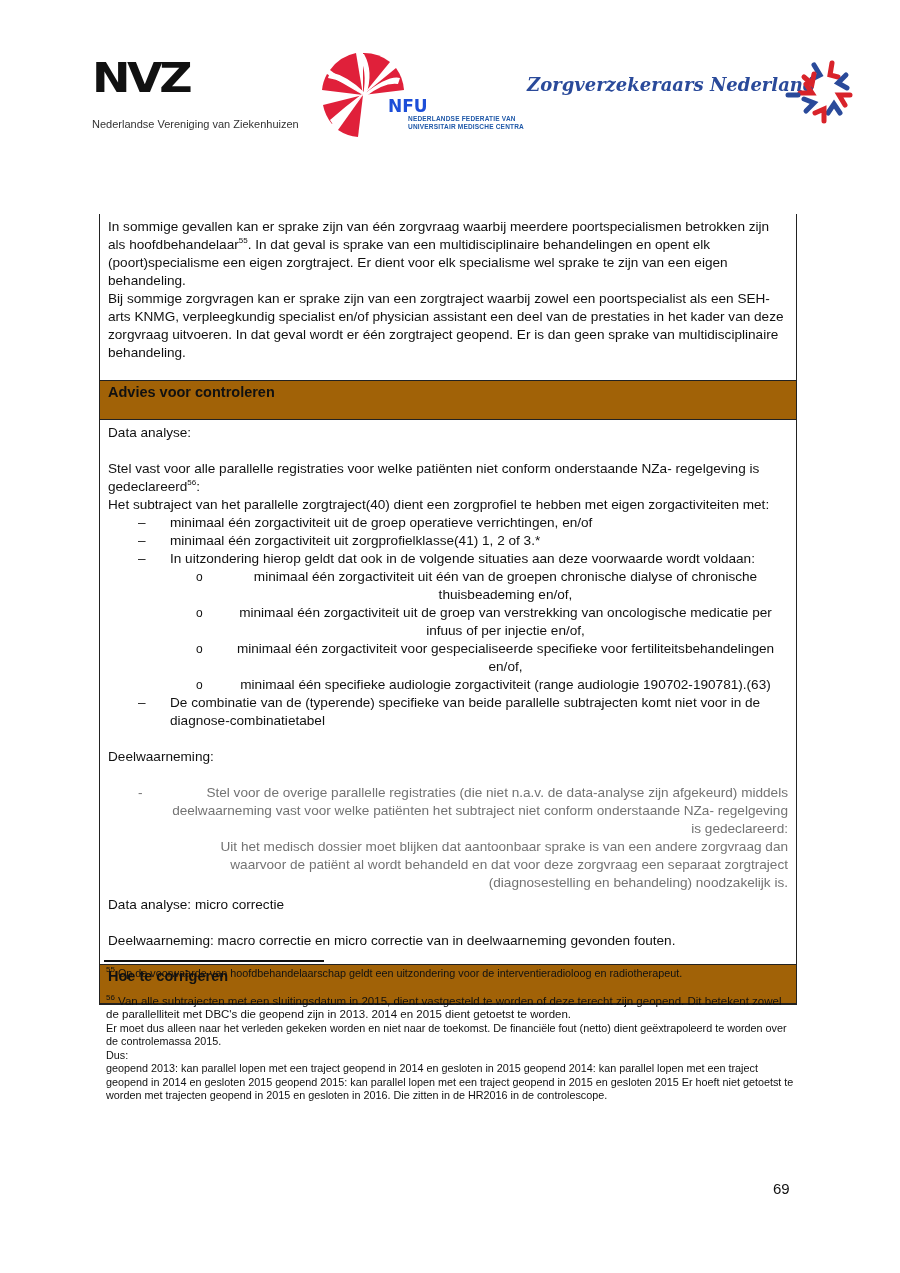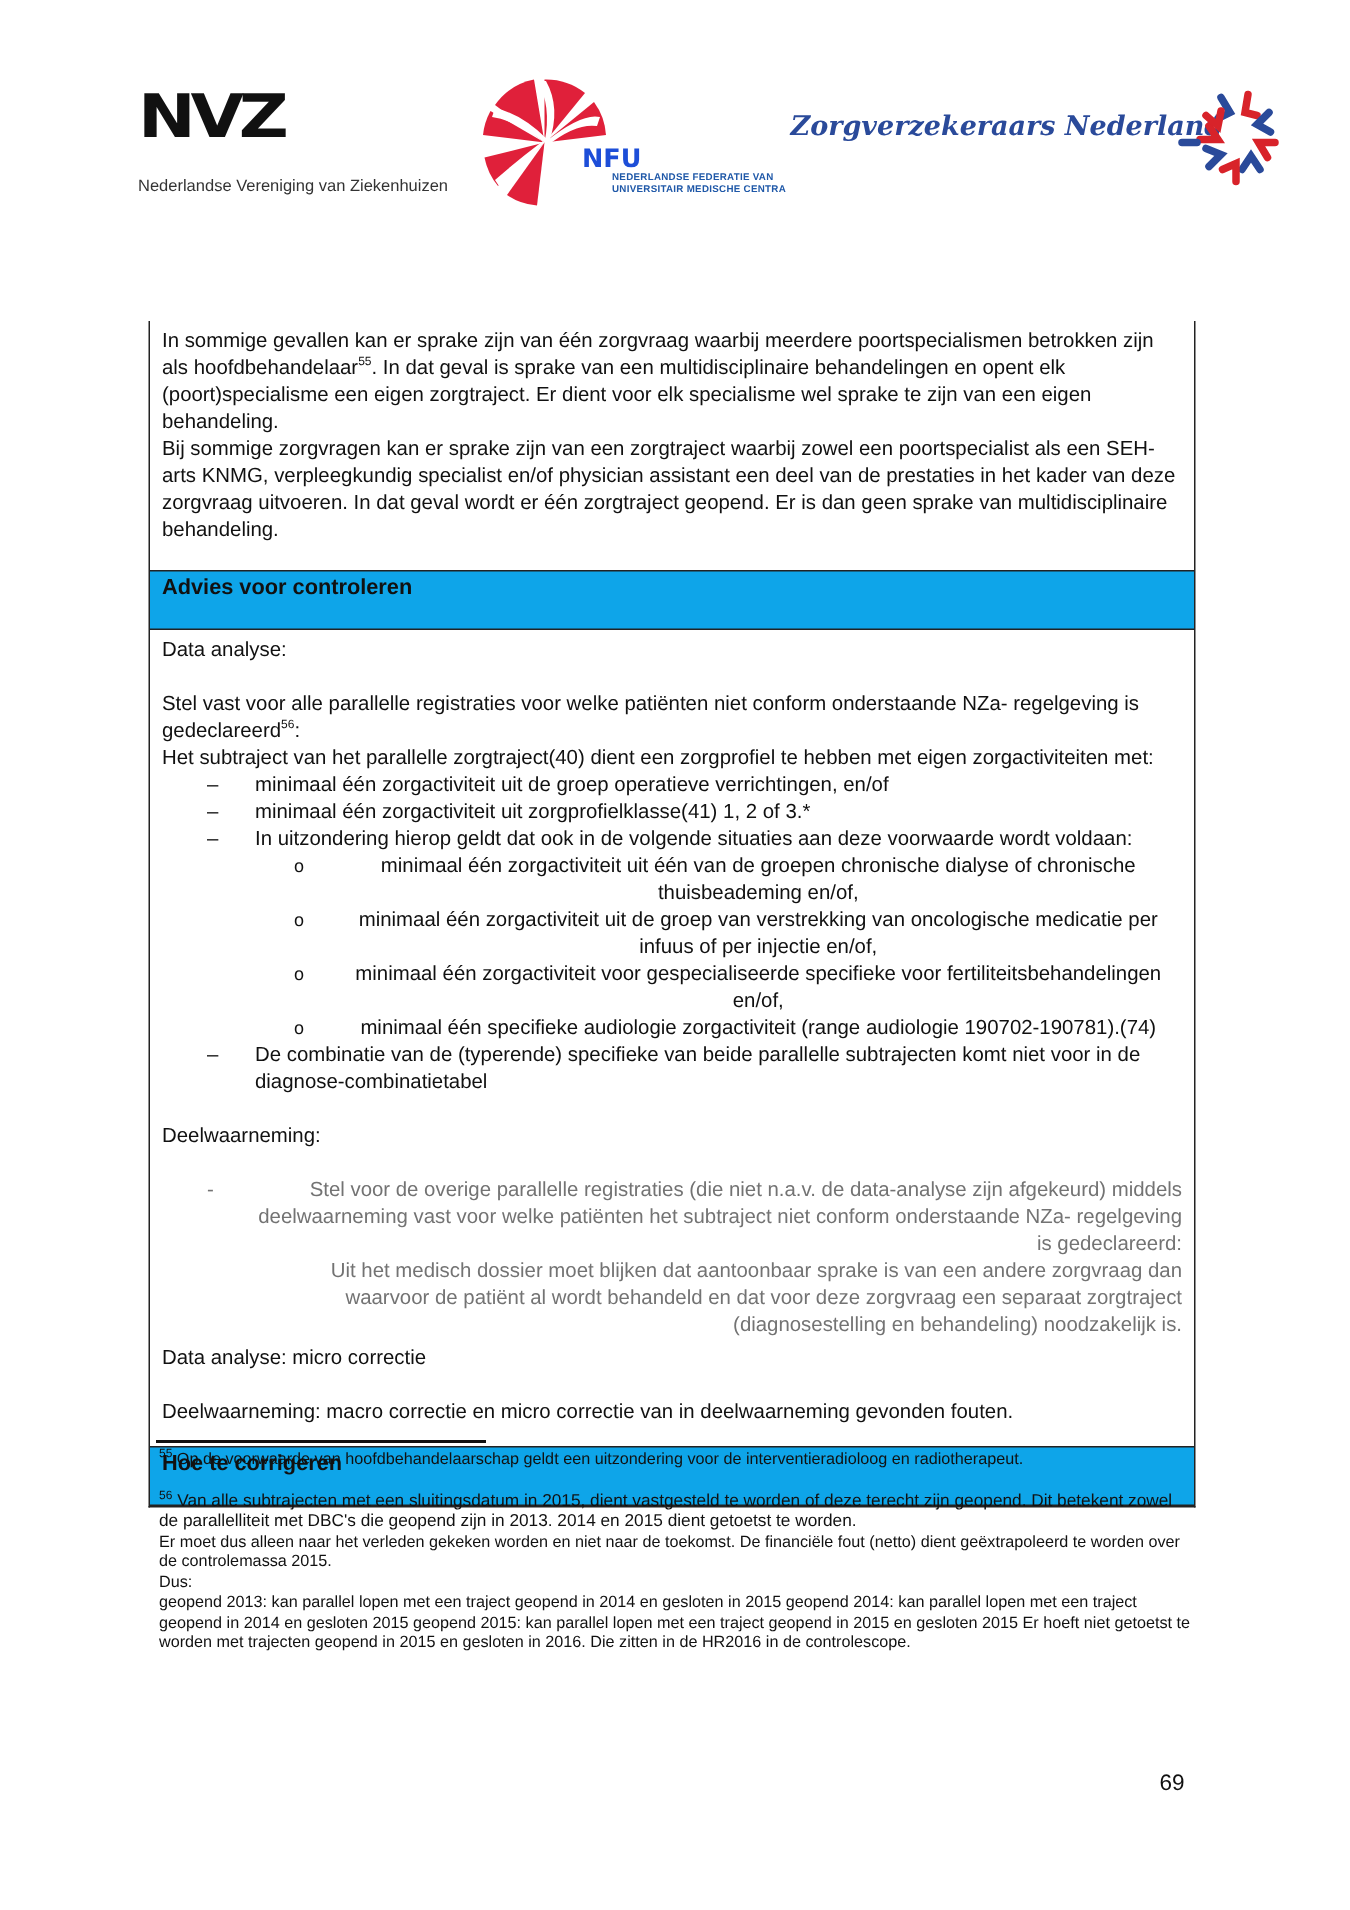--- a/index.html
+++ b/index.html
@@ -13,21 +13,21 @@
   .logo-nvz .sub { margin-top: 20px; font-size: 11px; color: #333; white-space: nowrap; text-align: center; }
   .logo-nfu { position: absolute; left: 318px; top: 50px; width: 200px; height: 90px; }
   .logo-nfu .nfu-text { position: absolute; left: 70px; top: 46px; font-family: "DejaVu Sans", sans-serif; font-weight: bold; font-size: 17px; color: #1d4ed8; }
   .logo-nfu .nfu-sub { position: absolute; left: 90px; top: 65px; font-size: 6.5px; font-weight: bold; color: #1f58a8; line-height: 8px; white-space: nowrap; letter-spacing: 0.2px; }
   .logo-zn { position: absolute; left: 527px; top: 74px; font-family: "DejaVu Serif", serif; font-style: italic; font-weight: bold; font-size: 18px; color: #2a4a9a; white-space: nowrap; }
   .logo-zn-mark { position: absolute; left: 784px; top: 55px; width: 80px; height: 75px; }
 
   
   .table { position: absolute; left: 99px; top: 214px; width: 696px; border-left: 1.5px solid #222; border-right: 1.5px solid #222; border-bottom: 1.5px solid #222; font-size: 13.6px; line-height: 18px; }
   .cell { padding: 4px 8px 6px 8px; }
-  .head { background: #0ea5e9; border-top: 1.5px solid #222; border-bottom: 1.5px solid #222; font-weight: bold; font-size: 14.5px; height: 30px; padding-top: 2px; }
+  .head { background: #a16207; border-top: 1.5px solid #222; border-bottom: 1.5px solid #222; font-weight: bold; font-size: 14.5px; height: 30px; padding-top: 2px; }
   .intro { padding-top: 4px; padding-bottom: 18px; }
   p { margin: 0; }
   .gap { height: 18px; }
   .dash-list { list-style: none; margin: 0; padding: 0 0 0 30px; }
   .dash-list > li { position: relative; padding-left: 32px; }
   .dash-list > li::before { content: "–"; position: absolute; left: 0; top: 0; }
   .o-list { list-style: none; margin: 0; padding: 0 0 0 26px; text-align: center; }
   .o-list > li { position: relative; padding-left: 27px; }
   .o-list > li::before { content: "o"; position: absolute; left: 0; top: 0; font-size: 12px; }
   .red { color: #737373; text-align: right; }
@@ -106,21 +106,21 @@
     <p>Het subtraject van het parallelle zorgtraject(40) dient een zorgprofiel te hebben met eigen zorgactiviteiten met:</p>
     <ul class="dash-list">
       <li>minimaal één zorgactiviteit uit de groep operatieve verrichtingen, en/of</li>
       <li>minimaal één zorgactiviteit uit zorgprofielklasse(41) 1, 2 of 3.*</li>
       <li>
         <span>In uitzondering hierop geldt dat ook in de volgende situaties aan deze voorwaarde wordt voldaan:</span>
         <ul class="o-list">
           <li>minimaal één zorgactiviteit uit één van de groepen chronische dialyse of chronische thuisbeademing en/of,</li>
           <li>minimaal één zorgactiviteit uit de groep van verstrekking van oncologische medicatie per infuus of per injectie en/of,</li>
           <li>minimaal één zorgactiviteit voor gespecialiseerde specifieke voor fertiliteitsbehandelingen en/of,</li>
-          <li>minimaal één specifieke audiologie zorgactiviteit (range audiologie 190702-190781).(74)</li>
+          <li>minimaal één specifieke audiologie zorgactiviteit (range audiologie 190702-190781).(63)</li>
         </ul>
       </li>
       <li>De combinatie van de (typerende) specifieke van beide parallelle subtrajecten komt niet voor in de diagnose-combinatietabel</li>
     </ul>
     <div class="gap"></div>
     <p>Deelwaarneming:</p>
     <div class="gap"></div>
     <ul class="red-list red">
       <li>
         <p>Stel voor de overige parallelle registraties (die niet n.a.v. de data-analyse zijn afgekeurd) middels deelwaarneming vast voor welke patiënten het subtraject niet conform onderstaande NZa- regelgeving is gedeclareerd:</p>

